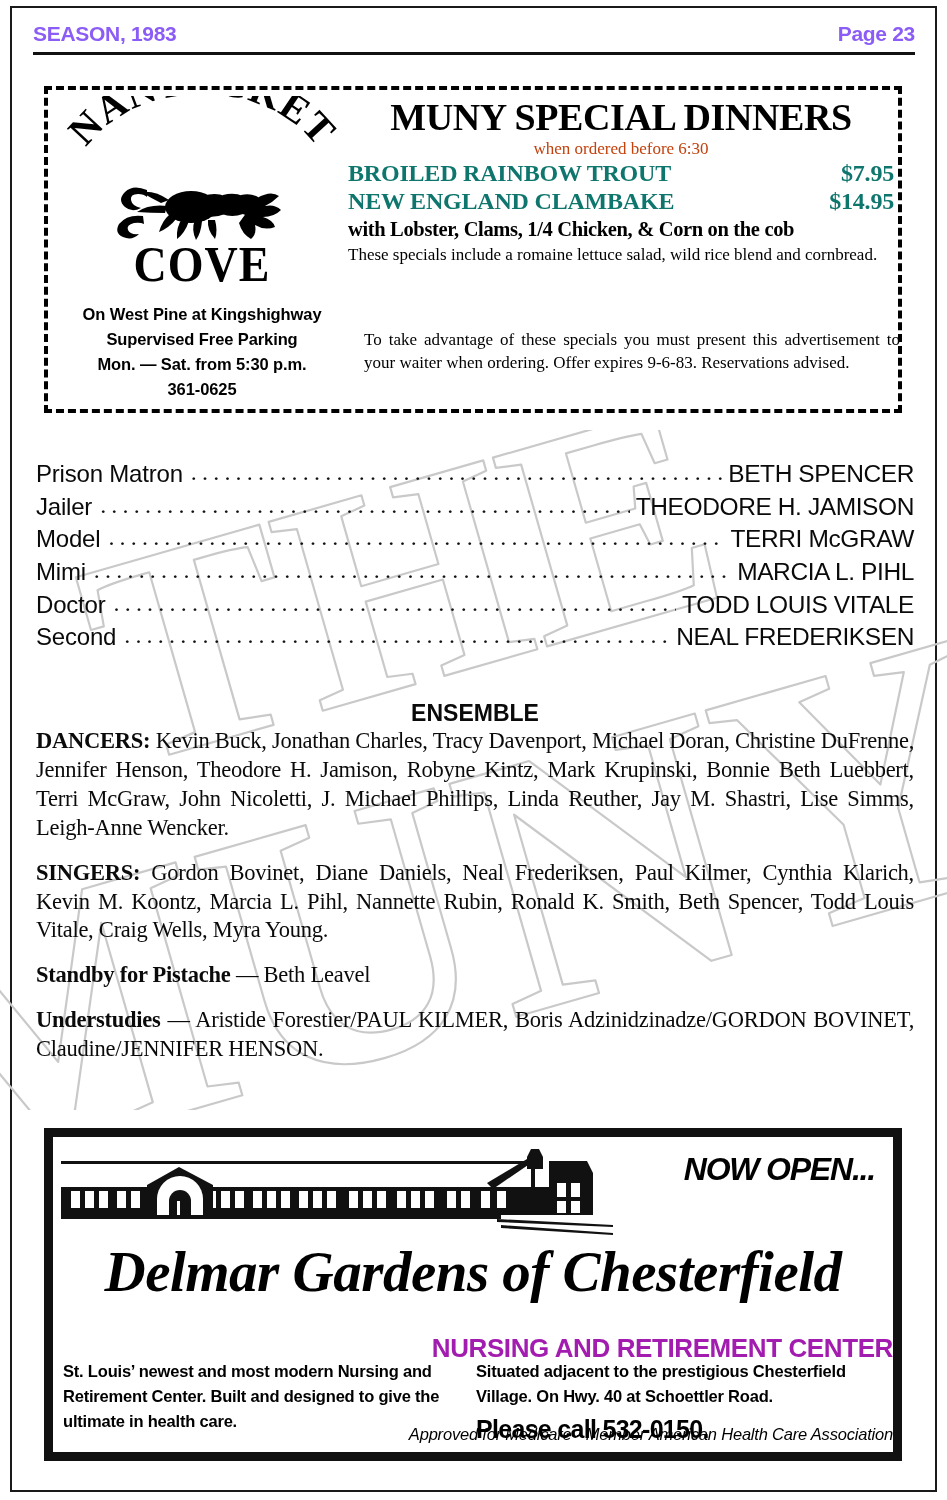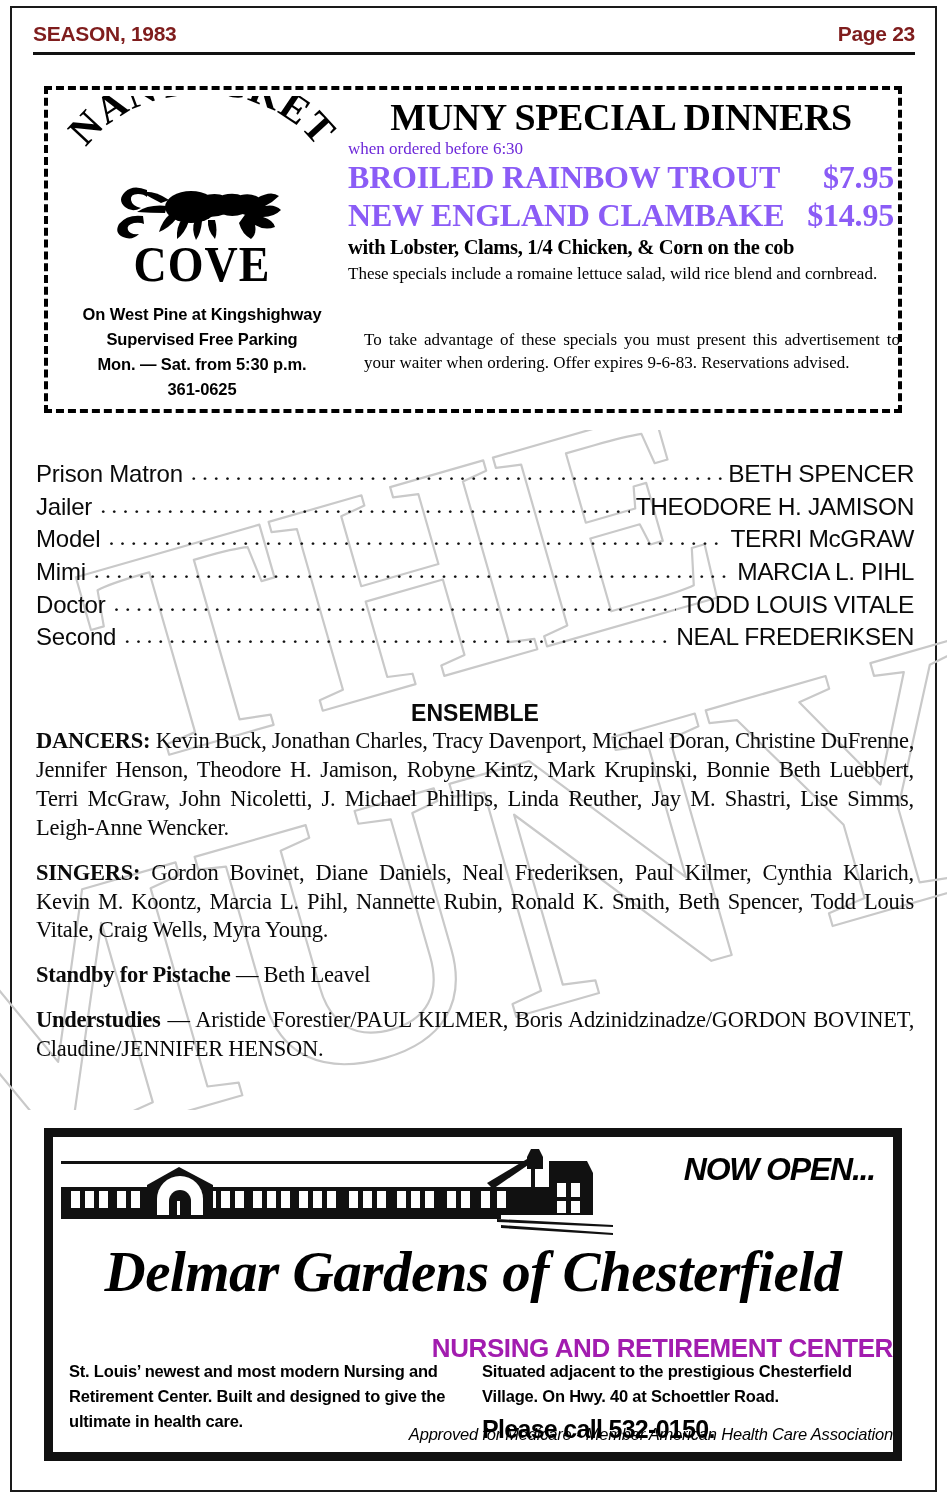--- a/index.html
+++ b/index.html
@@ -35,21 +35,21 @@
     left: 33px;
     top: 22px;
     width: 882px;
     display: flex;
     justify-content: space-between;
     align-items: center;
     font-family: "Liberation Sans", sans-serif;
     font-weight: bold;
     font-size: 21px;
     letter-spacing: -0.3px;
-    color: #7f1d1d;
+    color: #8b5cf6;
   }
   .header-rule {
     position: absolute;
     left: 33px;
     top: 52px;
     width: 882px;
     height: 3px;
     background: #111;
   }
 
@@ -117,33 +117,34 @@
   .menu-title {
     font-family: "Liberation Serif", serif;
     font-weight: bold;
     font-size: 38px;
     letter-spacing: -0.4px;
     text-align: center;
     line-height: 1.05;
     color: #000;
   }
   .menu-sub {
+    text-align: center;
     font-size: 17px;
     margin-top: 1px;
-    color: #6d28d9;
+    color: #c2410c;
   }
   .menu-row {
     display: flex;
     justify-content: space-between;
     align-items: baseline;
     font-weight: bold;
-    font-size: 32px;
+    font-size: 24px;
     letter-spacing: -0.2px;
     line-height: 1.18;
-    color: #8b5cf6;
+    color: #0f766e;
   }
   .menu-row .price { font-weight: bold; }
   .menu-with {
     font-weight: bold;
     font-size: 20.5px;
     letter-spacing: -0.35px;
     line-height: 1.2;
     margin-top: 1px;
     color: #000;
   }
@@ -296,21 +297,21 @@
     width: 100%;
     text-align: right;
     font-family: "Liberation Sans", sans-serif;
     font-weight: bold;
     font-size: 26px;
     letter-spacing: -0.4px;
     color: #a21caf;
   }
   .delmar-cols {
     position: absolute;
-    left: 16px;
+    left: 10px;
     top: 222px;
     width: 790px;
     display: flex;
     gap: 36px;
     font-family: "Liberation Sans", sans-serif;
     color: #000;
   }
   .dc {
     flex: 1 1 0;
     font-weight: bold;

